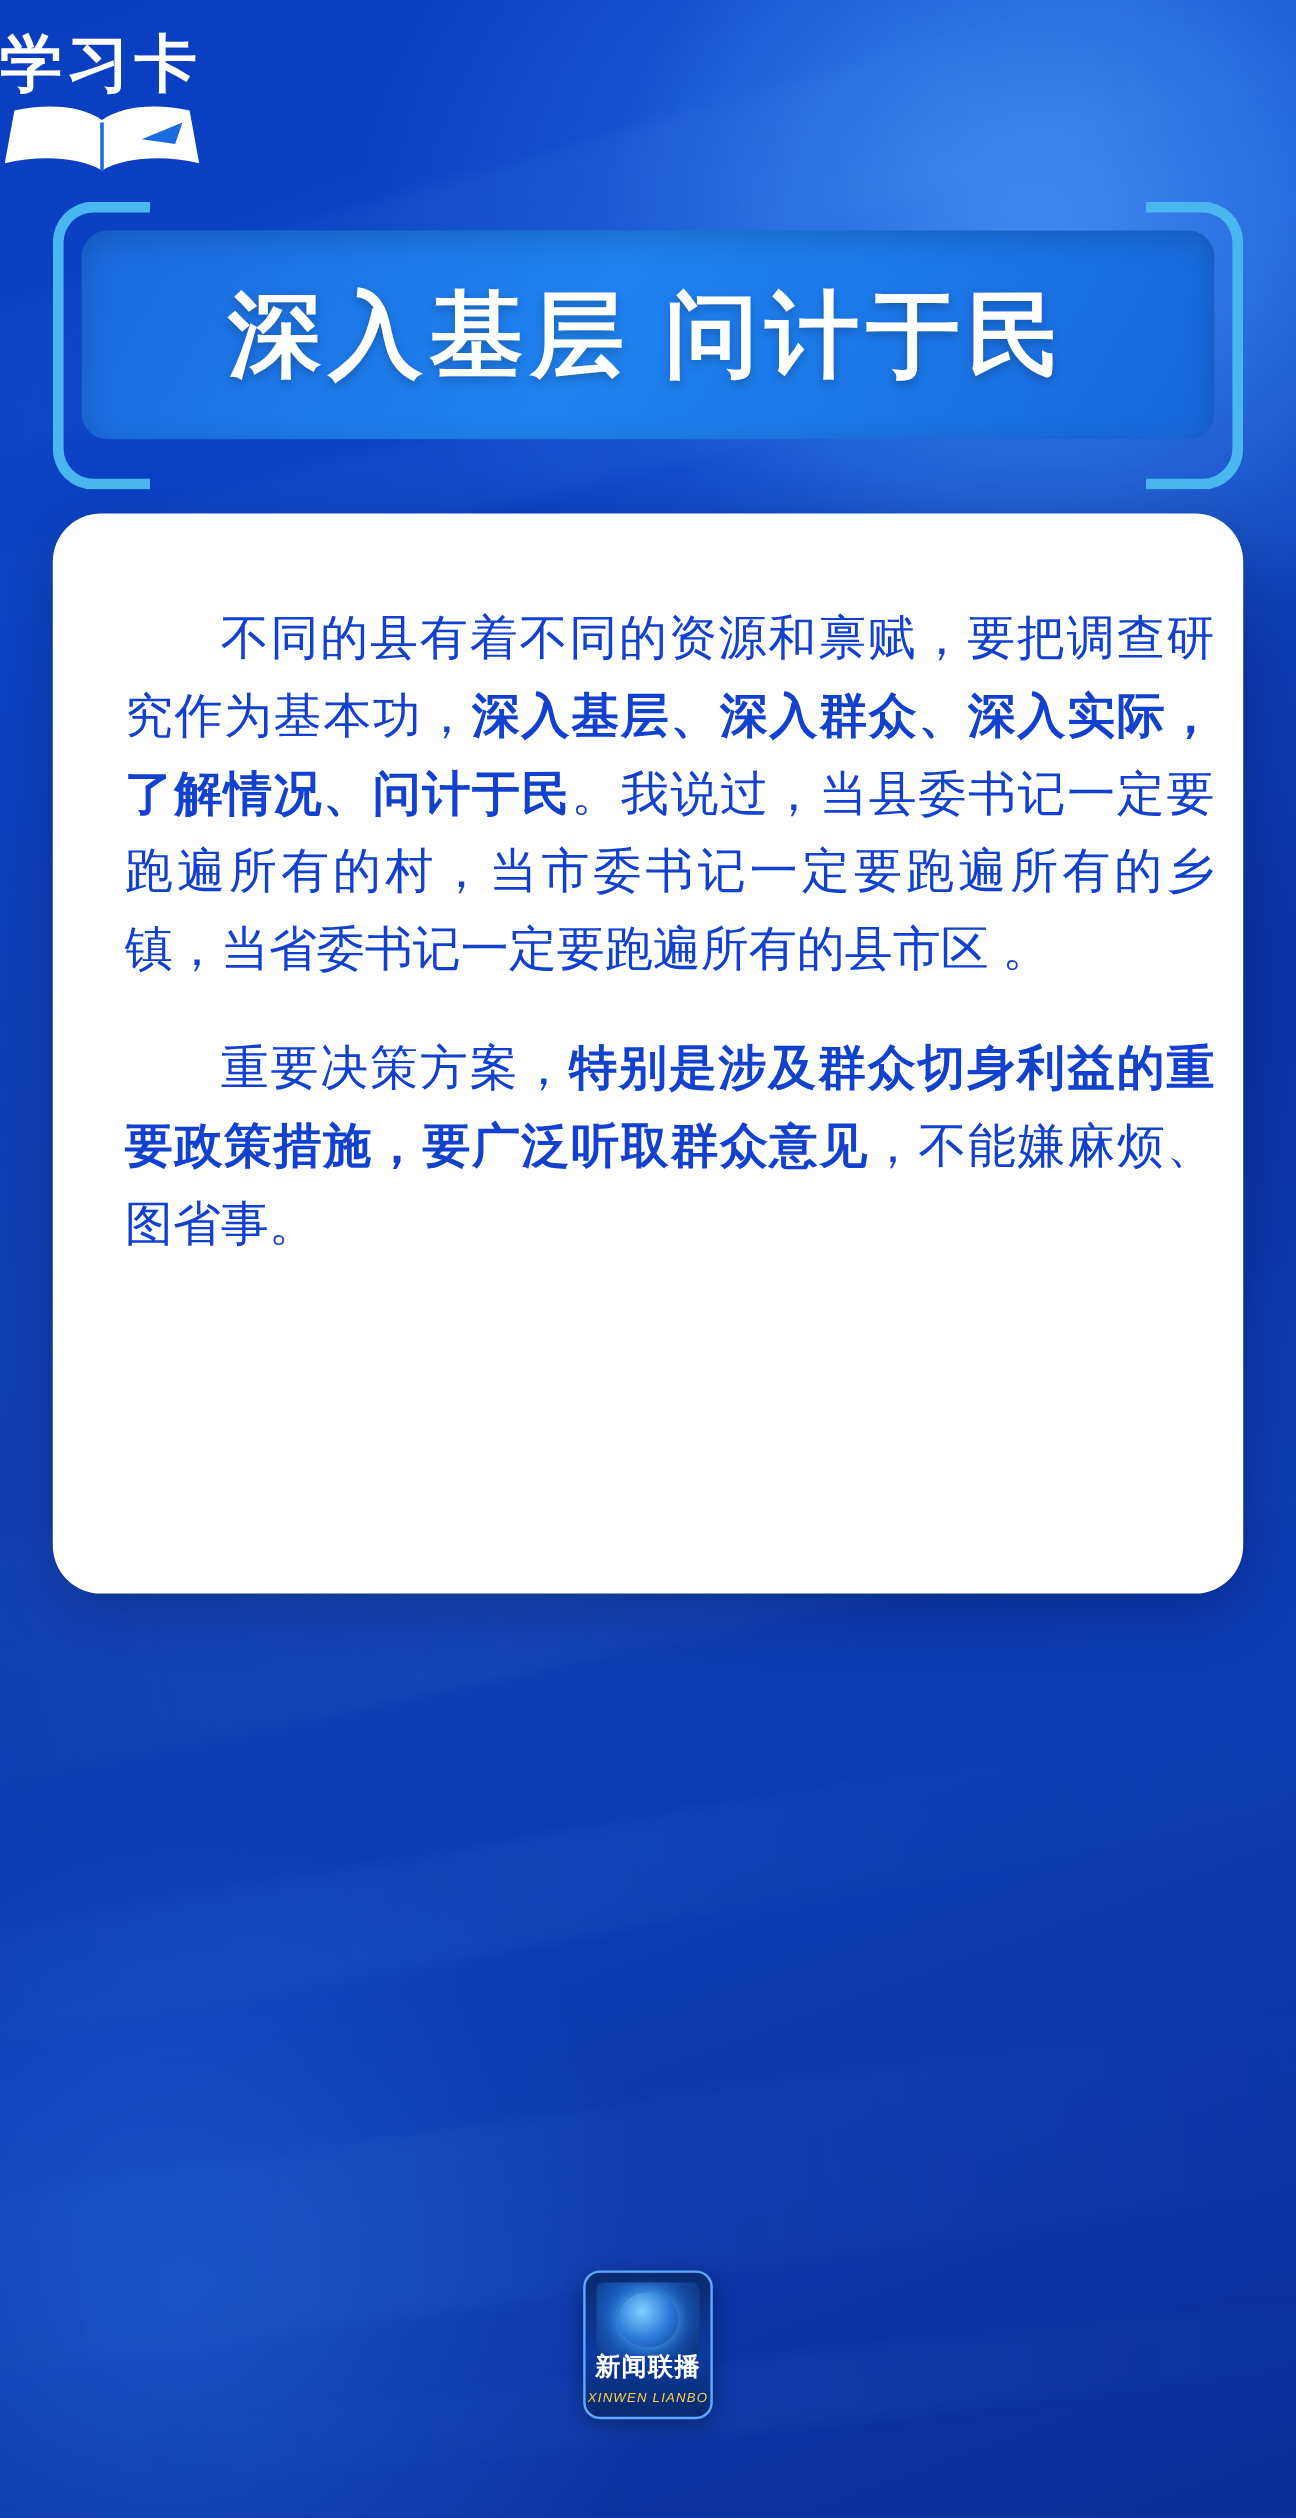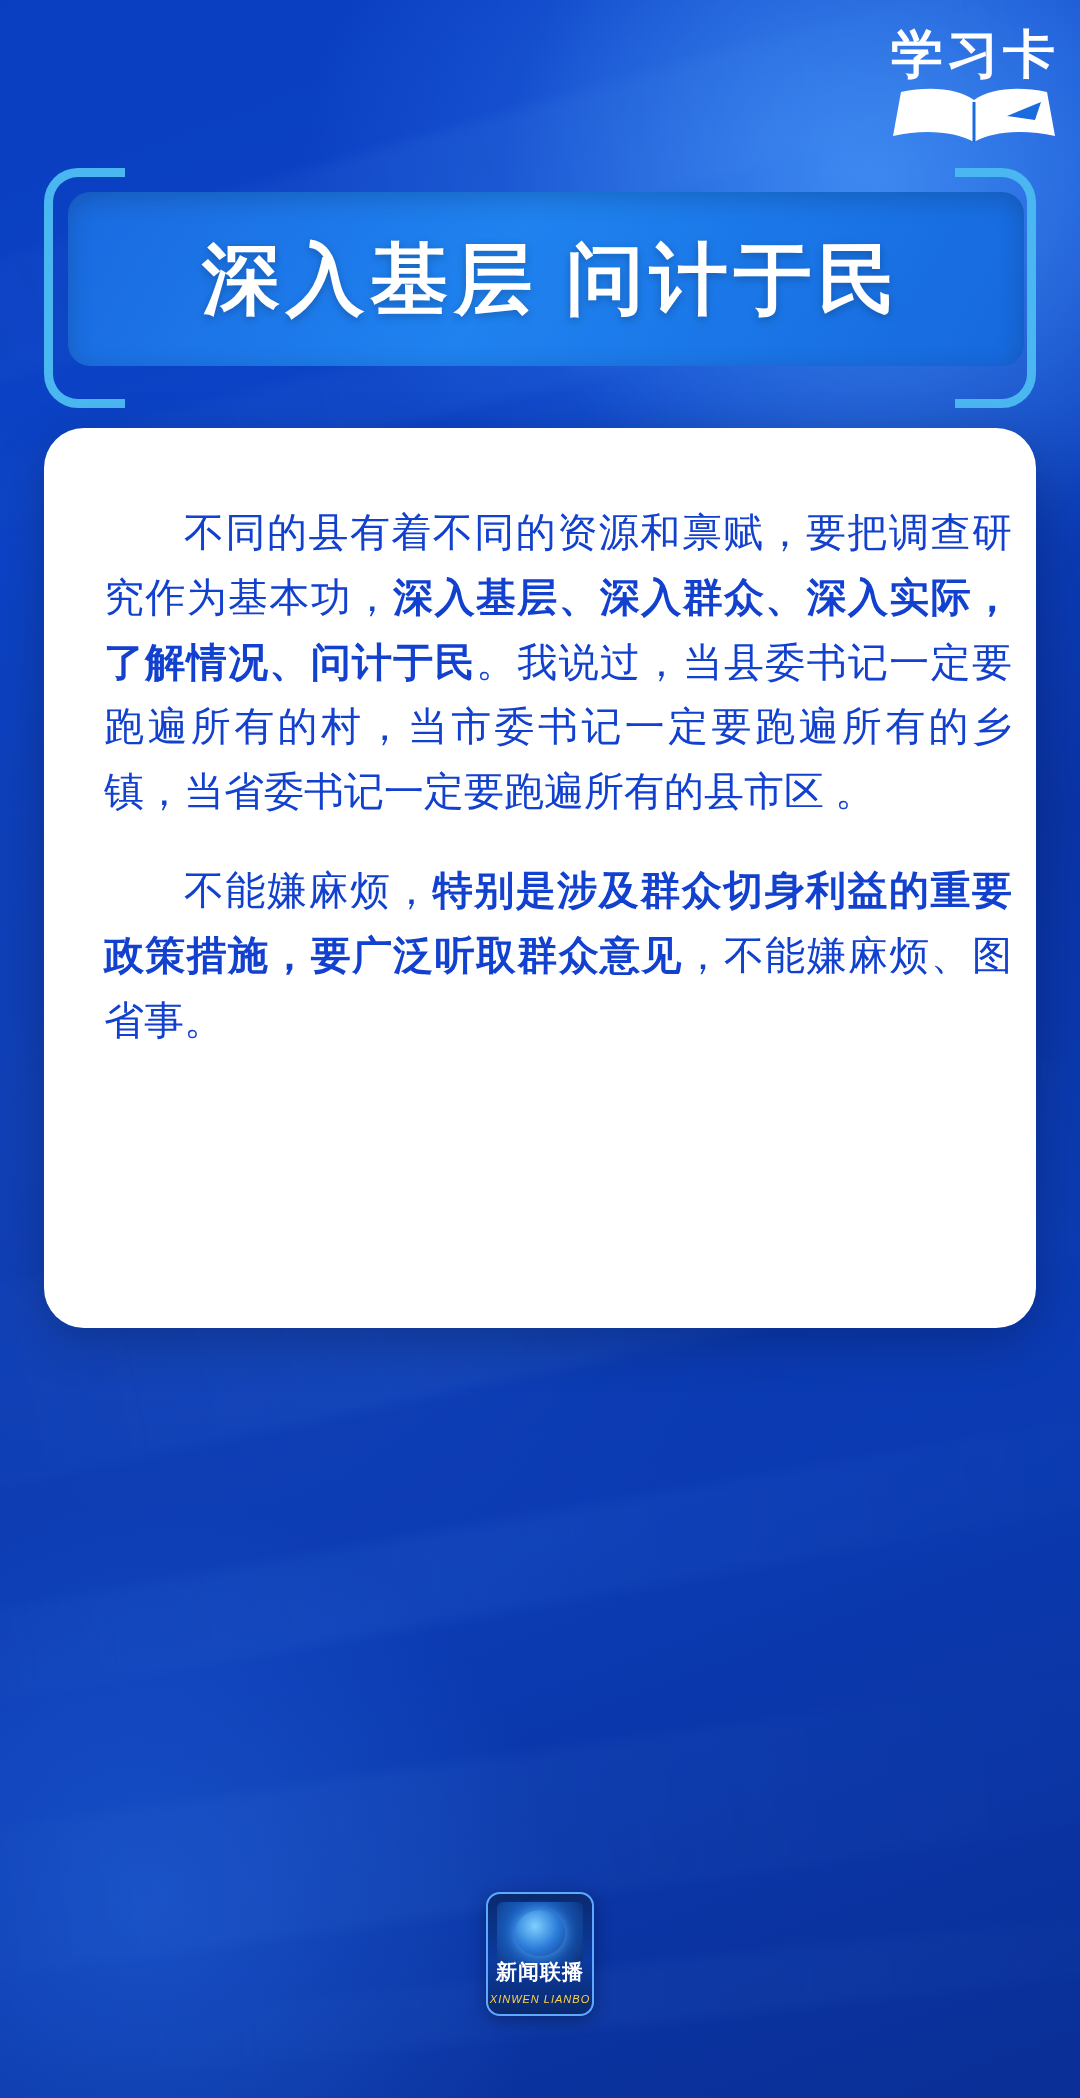--- a/index.html
+++ b/index.html
@@ -50,21 +50,21 @@
     background: radial-gradient(circle, rgba(40,110,230,0.45) 0%, rgba(40,110,230,0) 70%);
     pointer-events: none;
   }
 
   
   .logo {
     position: absolute;
     top: 28px;
     left: 0;
     width: 1059px;
-    text-align: right;
+    text-align: left;
   }
   .logo-text {
     font-size: 52px;
     font-weight: 700;
     color: #ffffff;
     letter-spacing: 4px;
     line-height: 1;
     font-family: "Liberation Sans", sans-serif;
   }
   .logo-book {
@@ -103,21 +103,20 @@
     left: 24px;
     top: 24px;
     width: 944px;
     height: 174px;
     border-radius: 22px;
     background: linear-gradient(120deg, #1a6ae0 0%, #1f82ef 45%, #1668dd 100%);
     box-shadow: 0 6px 26px rgba(0,0,0,0.18) inset;
     display: flex;
     align-items: center;
     justify-content: center;
-    padding-left: 12px;
   }
   .title-text {
     color: #ffffff;
     font-size: 78px;
     font-weight: 700;
     letter-spacing: 6px;
     line-height: 1;
     white-space: nowrap;
     text-shadow: 0 3px 8px rgba(0,0,0,0.22);
   }
@@ -241,21 +240,21 @@
     <div class="bracket bracket-r"></div>
     <div class="title-bar">
       <div class="title-text">深入基层 问计于民</div>
     </div>
   </div>
 
   <div class="card">
 
     <p class="para"><span class="normal">不同的县有着不同的资源和禀赋，要把调查研究作为基本功，</span><b>深入基层、深入群众、深入实际，了解情况、问计于民</b><span class="normal">。我说过，当县委书记一定要跑遍所有的村，当市委书记一定要跑遍所有的乡镇，当省委书记一定要跑遍所有的县市区 。</span></p>
 
-    <p class="para"><span class="normal">不能嫌麻烦，</span><b>特别是涉及群众切身利益的重要政策措施，要广泛听取群众意见</b><span class="normal">，不能嫌麻烦、图省事。</span></p>
+    <p class="para"><span class="normal">重要决策方案，</span><b>特别是涉及群众切身利益的重要政策措施，要广泛听取群众意见</b><span class="normal">，不能嫌麻烦、图省事。</span></p>
 
   </div>
 
   <div class="badge">
     <div class="badge-globe"></div>
     <div class="badge-cn">新闻联播</div>
     <div class="badge-en">XINWEN  LIANBO</div>
   </div>
 
 </div>

